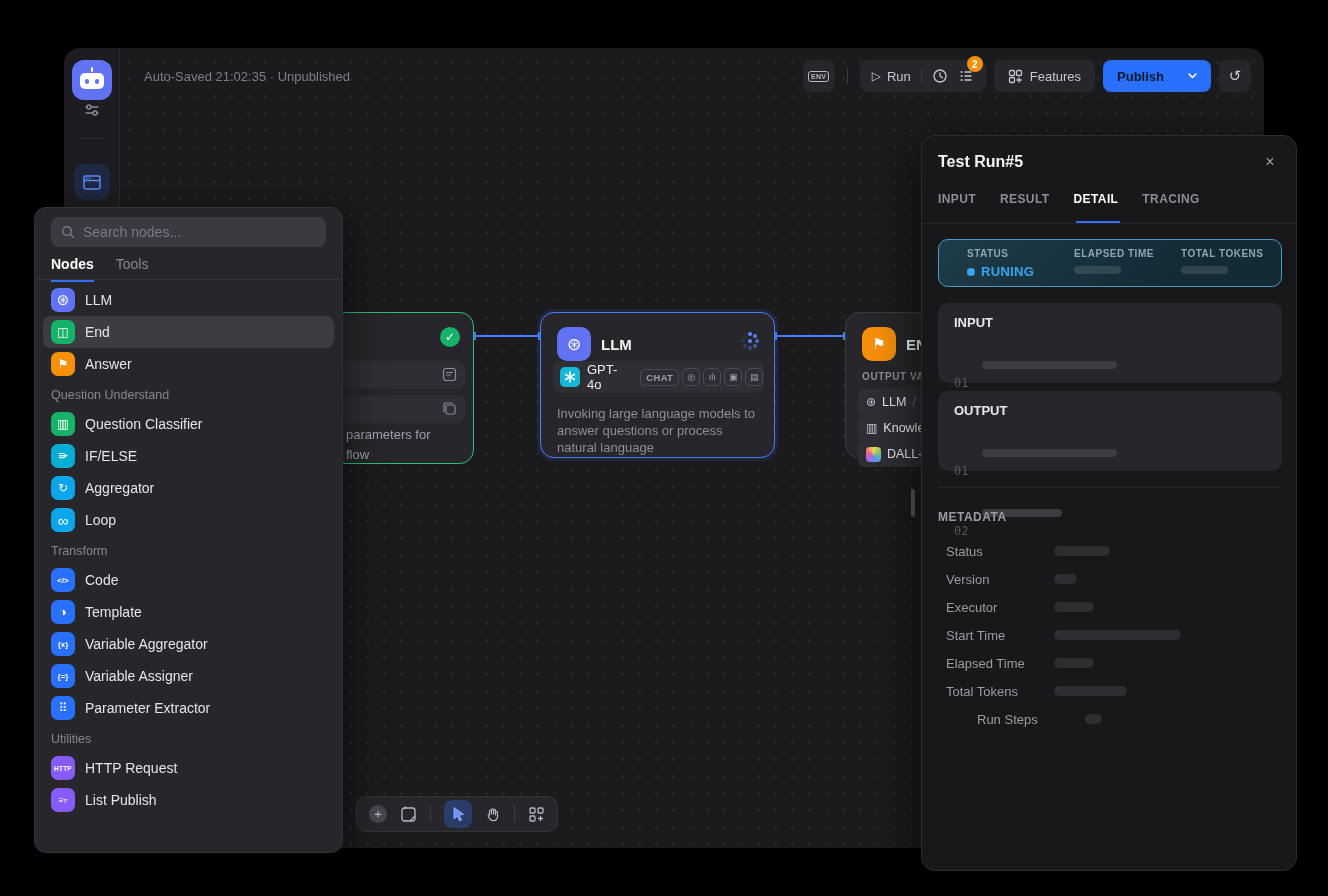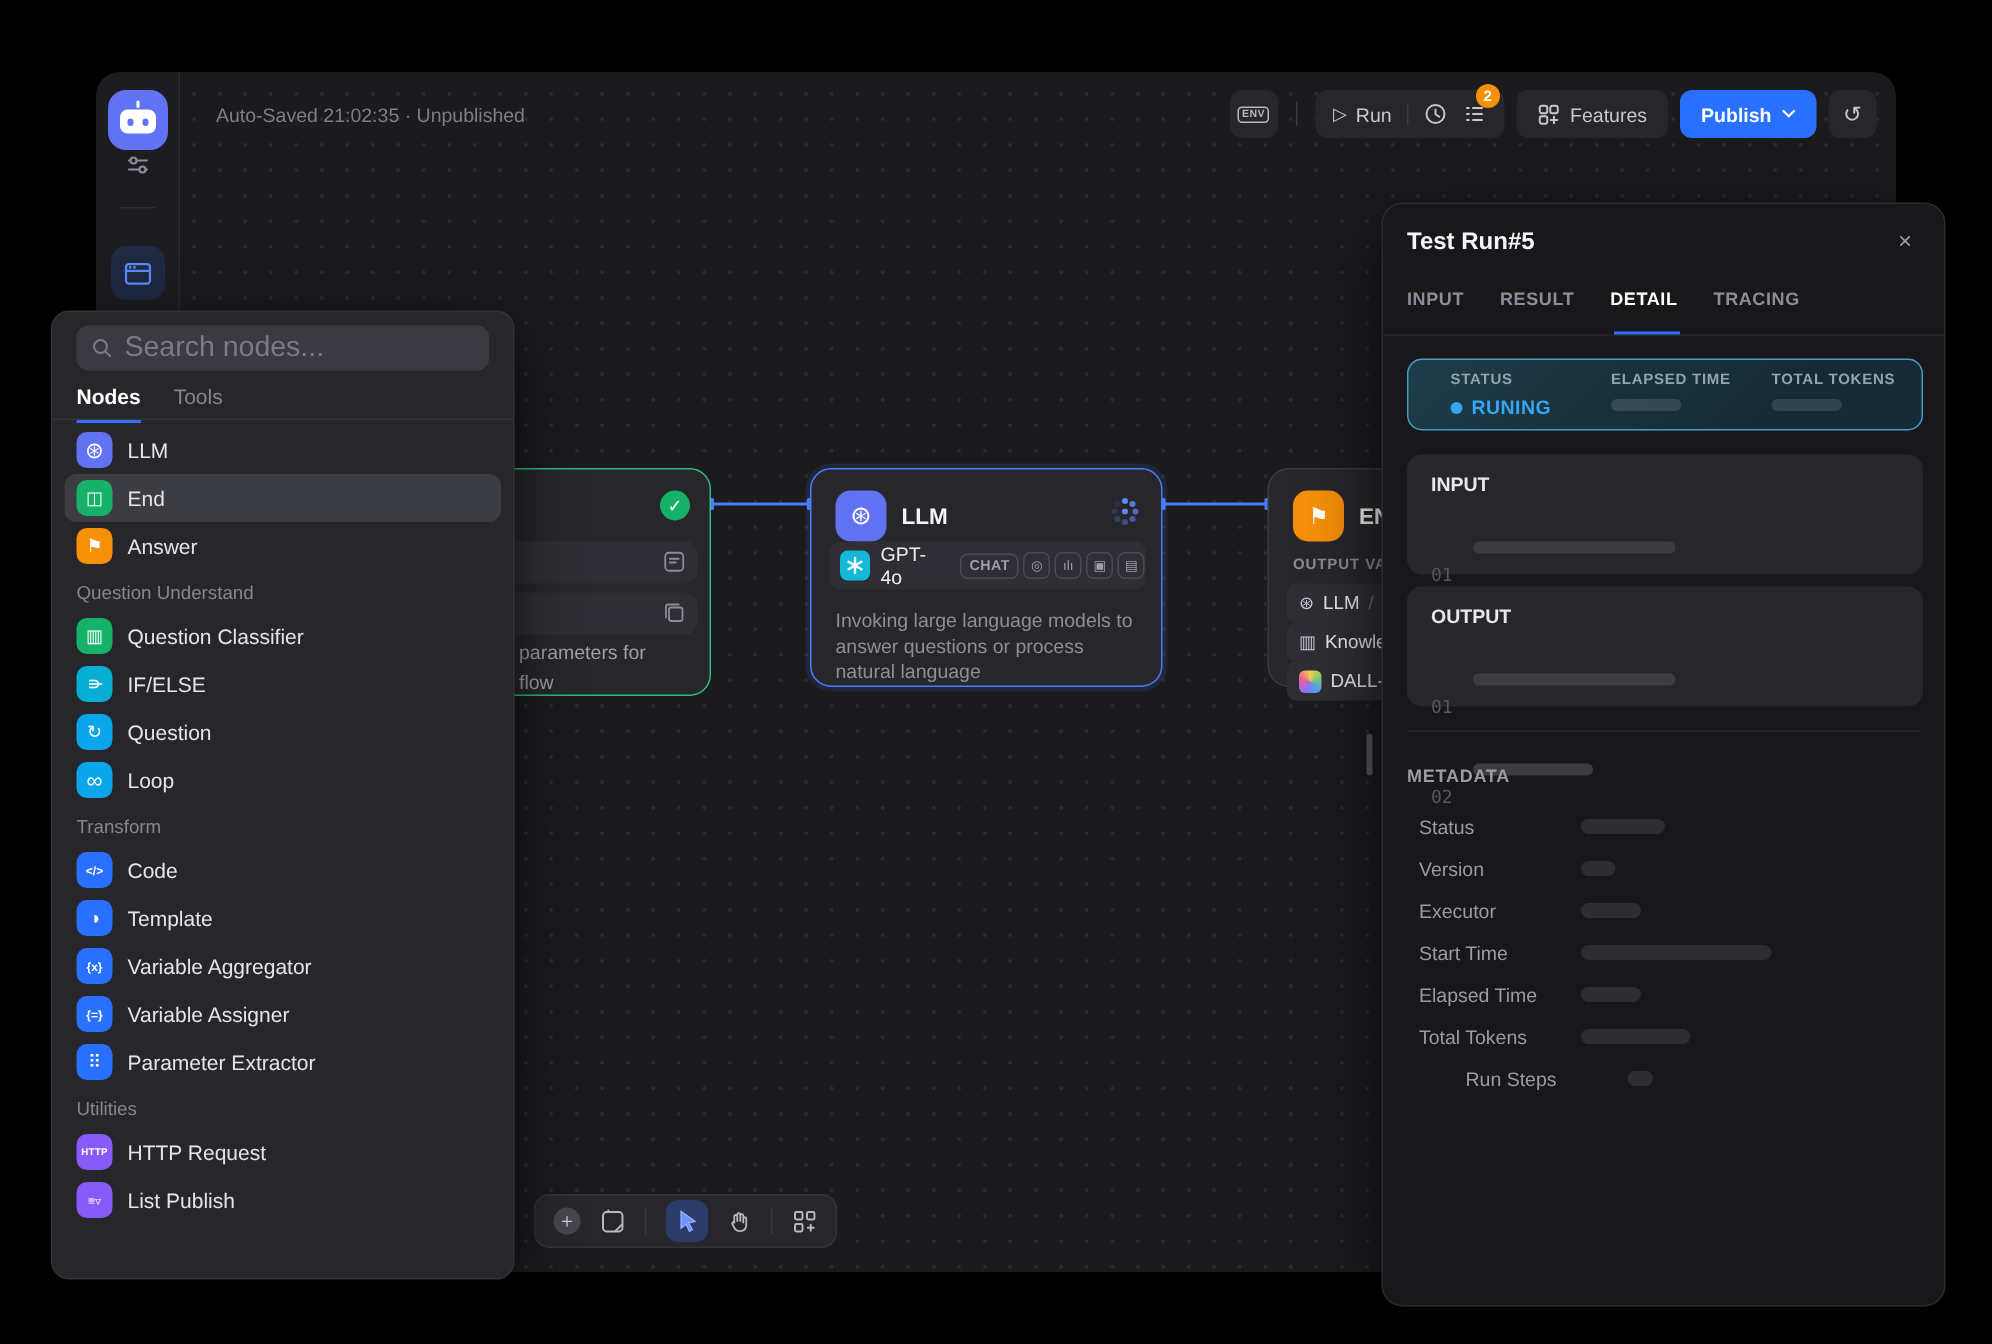--- a/index.html
+++ b/index.html
@@ -38,21 +38,21 @@
     border-radius:3px; padding:1px 2px; letter-spacing:.3px; }
   .tb-div { width:1px; height:16px; background:#3a3a40; margin:0 4px; }
   .run-group { padding:0 12px; gap:10px; }
   .run-group .gdiv { width:1px; height:14px; background:#3a3a40; }
   .play { font-size:12px; color:#c6c8d1; margin-right:6px; }
   .ck-wrap { position:relative; display:flex; }
   .badge2 { position:absolute; top:-12px; right:-9px; min-width:16px; height:16px;
     background:#f79009; color:#fff; border-radius:8px; font-size:10px; font-weight:bold;
     display:flex; align-items:center; justify-content:center; padding:0 4px; }
   .features-btn { padding:0 14px; gap:7px; }
-  .publish-btn { padding:0 14px; gap:7px; background:#2970ff; color:#ffffff; font-weight:600; }
+  .publish-btn { padding:0 14px; gap:24px; background:#2970ff; color:#0f172a; font-weight:600; }
   .hist-btn { width:32px; font-size:15px; }
 
   
   .edge { position:absolute; height:2px; background:#4b7bff; }
   .edge:before,.edge:after { content:""; position:absolute; top:-3px; width:4px; height:8px;
     background:#4b7bff; border-radius:1px; }
   .edge:before { left:-2px; } .edge:after { right:-2px; }
 
   .node { position:absolute; background:#27272b; border-radius:14px; }
   #node-start { left:186px; top:264px; width:224px; height:152px; border:1.5px solid #2fbd78; }
@@ -106,21 +106,21 @@
   .tl-div { width:1px; height:18px; background:#3a3a40; }
   .cursor-btn { width:28px; height:28px; border-radius:8px; background:#2c3c68;
     display:flex; align-items:center; justify-content:center; }
 
   
   #node-panel { position:absolute; left:34px; top:207px; width:309px; height:646px;
     background:#27272b; border-radius:12px; box-shadow:0 12px 40px rgba(0,0,0,.65);
     border:1px solid #323237; overflow:hidden; }
   .search-box { position:absolute; left:16px; top:9px; right:16px; height:30px; background:#3a3a40;
     border-radius:8px; display:flex; align-items:center; gap:8px; padding:0 10px; }
-  .search-ph { color:#797b85; font-size:19px; }
+  .search-ph { color:#797b85; font-size:14px; }
   .np-tabs { position:absolute; left:16px; top:48px; display:flex; gap:22px; }
   .np-tab { font-size:14px; color:#85878f; padding-bottom:8px; }
   .np-tab.on { color:#fff; font-weight:bold; border-bottom:2px solid #3370ff; }
   .np-divider { position:absolute; left:0; right:0; top:71px; height:1px; background:#333338; }
   #np-list { position:absolute; left:0; right:0; top:72px; bottom:0; padding:4px 8px; }
   .nrow { height:32px; display:flex; align-items:center; gap:10px; padding:0 8px; border-radius:8px; }
   .nrow.sel { background:#3c3c43; }
   .nicon { width:24px; height:24px; border-radius:7px; color:#fff; display:flex; flex:none;
     align-items:center; justify-content:center; font-size:12px; }
   .nlabel { color:#e4e4e9; font-size:14px; }
@@ -390,21 +390,21 @@
       <span class="nicon c-green">▥</span>
       <span class="nlabel">Question Classifier</span>
     </div>
 
     <div class="nrow">
       <span class="nicon c-cyan g-rot">⋔</span>
       <span class="nlabel">IF/ELSE</span>
     </div>
     <div class="nrow">
       <span class="nicon c-sky">↻</span>
-      <span class="nlabel">Question</span>
+      <span class="nlabel">Aggregator</span>
     </div>
     <div class="nrow">
       <span class="nicon c-sky g-lg">∞</span>
       <span class="nlabel">Loop</span>
     </div>
 
     <div class="nheader">Transform</div>
     <div class="nrow">
       <span class="nicon c-blue g-sm">&lt;/&gt;</span>
       <span class="nlabel">Code</span>

